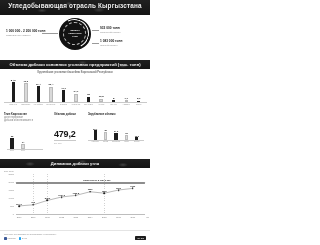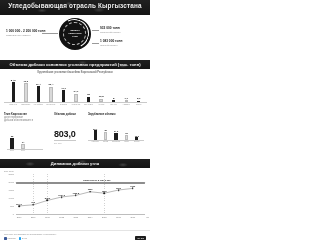--- a/index.html
+++ b/index.html
@@ -262,21 +262,21 @@
         <div class="mbase"></div>
         <div class="mnames" id="miniLeftNames">
             <div class="mn">2016</div>
             <div class="mn">2017</div>
           </div>
       </div>
     </div>
 
     <div class="scell s2">
       <div class="scap">Объемы добычи</div>
-      <div class="big">803,0</div>
+      <div class="big">479,2</div>
       <div class="ul"></div>
       <div class="sub">тыс. тонн</div>
     </div>
 
     <div class="scell s3">
       <div class="scap">Зарубежные объемы</div>
       <div class="mini">
         <div class="mbars" id="miniRightHost">
             <div class="mcol">
               <div class="mv">32,7</div>

